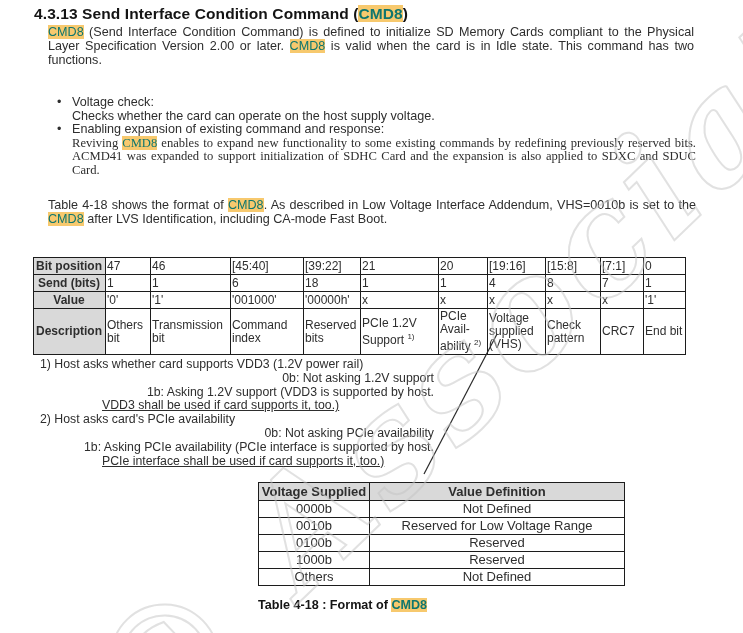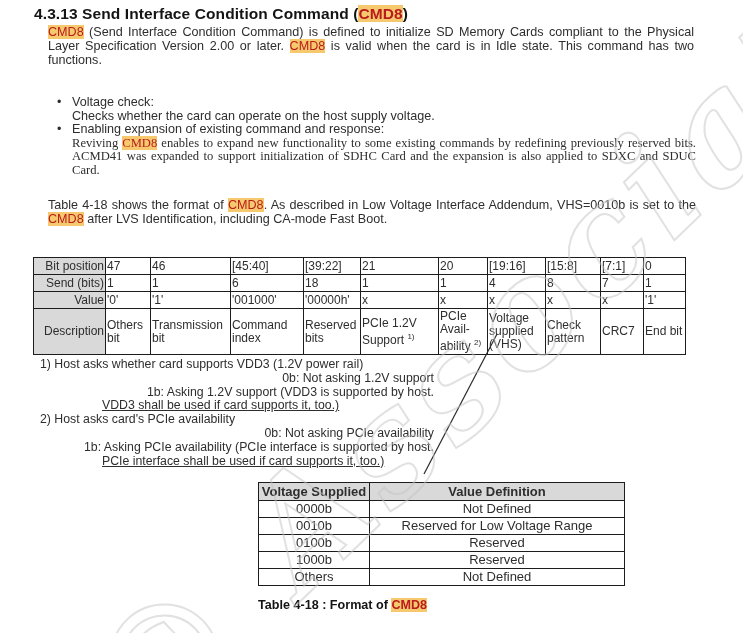--- a/index.html
+++ b/index.html
@@ -5,21 +5,21 @@
   :root{
     --hl:#F7C96E; --thead-bg:#D9D9D9; --ink:#2E2E2E; --wm:#C4C4C4;
   }
   *{box-sizing:border-box; margin:0; padding:0;}
   html,body{background:#fff;}
   .page{
     position:relative; width:743px; height:633px; overflow:hidden;
     background:#fff; color:var(--ink);
     font-family:"Liberation Sans", sans-serif; font-size:12.6px;
   }
-  .hl{background:var(--hl); color:#b91c1c;}
+  .hl{background:var(--hl); color:#0f766e;}
   .heading{
     position:absolute; left:34px; top:5px;
     font-size:15.5px; font-weight:bold; color:#141414; letter-spacing:0.1px;
     white-space:nowrap;
   }
   .para{position:absolute; text-align:justify; line-height:14px;}
   .p1{left:48px; top:25px; width:646px;}
   .p2{left:48px; top:198px; width:648px;}
   .bullets{position:absolute; left:57px; top:96px; width:639px; line-height:13.6px;}
   .bullet-item{display:flex;}
@@ -27,21 +27,21 @@
   .bullet-text{flex:1;}
   .b-body.just{text-align:justify;font-family:Liberation Serif, serif;}
   table{border-collapse:collapse; table-layout:fixed;}
   
   .fmt{position:absolute; left:33px; top:257px; width:652px; font-size:12px;}
   .fmt td{
     border:1.6px solid #1c1c1c; text-align:left; vertical-align:middle;
     padding:0 1px; line-height:13px; height:17px; overflow:visible;
   }
   .fmt td.rh{
-    background:var(--thead-bg); font-weight:normal; text-align:right; padding-left:0;
+    background:var(--thead-bg); font-weight:bold; text-align:center; padding-left:0;
   }
   .fmt tr.r-desc td{height:46px;}
   .fmt sup{font-size:8px; vertical-align:super;}
   
   .footnotes{position:absolute; left:40px; top:358px; line-height:13.8px; font-size:12.3px;}
   .ind1{padding-left:44px;text-align:right;}
   .ind2{padding-left:62px;text-decoration:underline;}
   
   .leader{position:absolute; left:0; top:0; pointer-events:none; z-index:3;}
   

